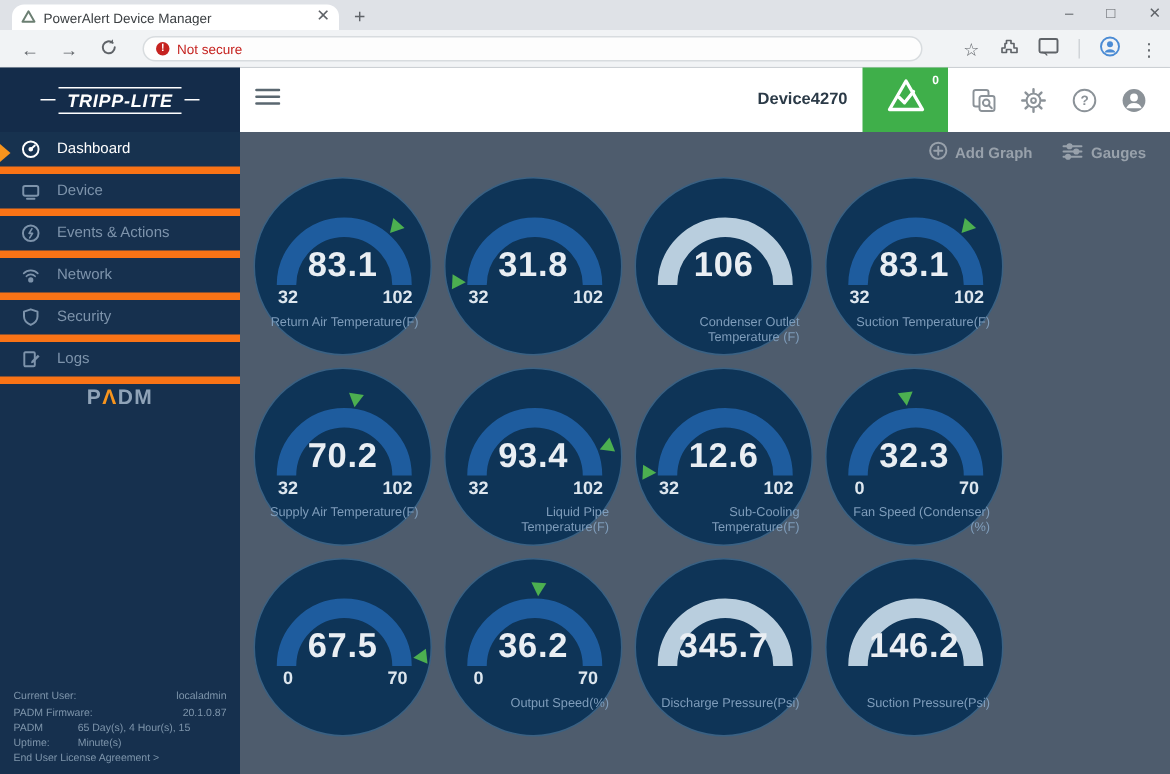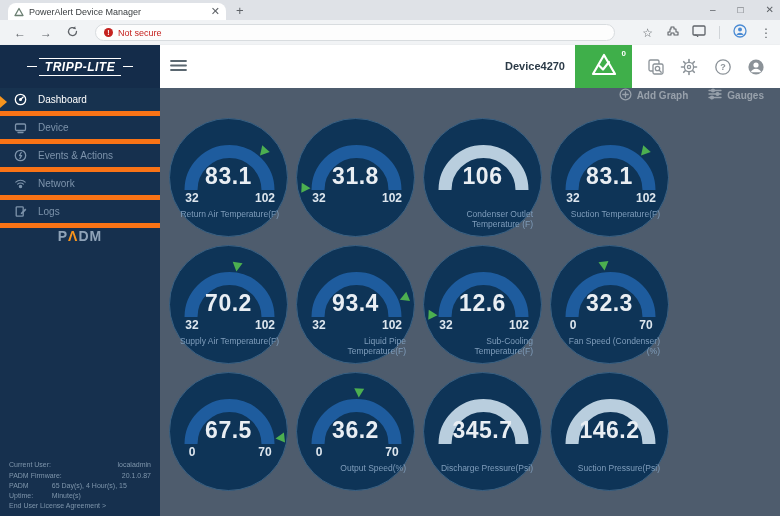--- a/index.html
+++ b/index.html
@@ -55,21 +55,21 @@
   .menu-item.active::before { content:""; position:absolute; left:0; top:8px; border-left:7px solid #f7941d;
                border-top:6px solid transparent; border-bottom:6px solid transparent; }
   .padm-logo { text-align:center; font-size:14px; font-weight:bold; letter-spacing:1px; color:#8fa3b8; }
   .padm-a { color:#f7941d; }
   .side-status { margin-top:auto; padding:5px 9px 7px 9px; font-size:7px; color:#7e95ab; }
   .stat-row { display:flex; justify-content:space-between; line-height:1.45; }
   .eula { margin-top:1px; cursor:pointer; }
 
   
   .main { position:absolute; left:160px; top:88px; width:620px; height:428px; background:#4e5c6d; }
-  .toolbar { height:22px; display:flex; align-items:flex-start; justify-content:flex-end; gap:20px;
+  .toolbar { height:22px; display:flex; align-items:flex-end; justify-content:flex-end; gap:20px;
              padding-right:16px; color:#98a1ab; font-size:10px; font-weight:bold; }
   .tool-btn { display:flex; align-items:center; gap:5px; cursor:pointer; }
   .gauge-grid { display:flex; flex-wrap:wrap; gap:8px; padding-left:9px; margin-top:8px; width:530px; }
   .gauge { position:relative; width:119px; height:119px; border-radius:50%; background:#0e3457;
            border:1px solid #3a6183; cursor:pointer; }
   .gauge svg { position:absolute; left:0; top:0; }
   .gauge-value { position:absolute; top:44px; left:0; width:100%; text-align:center;
                  font-size:23px; font-weight:bold; color:#e9eef3; letter-spacing:0.5px; }
   .gauge-min { position:absolute; left:6px; top:72px; width:32px; text-align:center;
                font-size:12px; font-weight:bold; color:#dde6ee; }
@@ -213,20 +213,28 @@
             <svg width="13" height="13" viewBox="0 0 13 13" fill="none" stroke="currentColor" stroke-width="1.3" stroke-linecap="round" stroke-linejoin="round">
               <path d="M1.8 5.2 a6.6 6.6 0 0 1 9.4 0 M3.6 7.2 a4 4 0 0 1 5.8 0" stroke-width="1.1"></path>
               <circle cx="6.5" cy="9.6" r="1.1" fill="currentColor"></circle>
             </svg>
           </span>
     <span class="mi-label">Network</span>
   </div>
         <div class="menu-item">
     <span class="mi-icon">
             <svg width="13" height="13" viewBox="0 0 13 13" fill="none" stroke="currentColor" stroke-width="1.3" stroke-linecap="round" stroke-linejoin="round">
+              <path d="M6.5 1.2 L11 2.8 V6 c0 2.8-2 4.5-4.5 5.6 C4 10.5 2 8.8 2 6 V2.8 Z"></path>
+            </svg>
+          </span>
+    <span class="mi-label">Security</span>
+  </div>
+        <div class="menu-item">
+    <span class="mi-icon">
+            <svg width="13" height="13" viewBox="0 0 13 13" fill="none" stroke="currentColor" stroke-width="1.3" stroke-linecap="round" stroke-linejoin="round">
               <rect x="2.2" y="1.8" width="7" height="9.4" rx="0.8"></rect>
               <path d="M11.2 3.5 l-4.2 4.2 -0.3 1.5 1.5 -0.3 4.2 -4.2 Z" fill="currentColor" stroke="none"></path>
             </svg>
           </span>
     <span class="mi-label">Logs</span>
   </div>
       </div>
     <div class="padm-logo">P<span class="padm-a">Λ</span>DM</div>
     <div class="side-status">
       <div id="status-rows">

